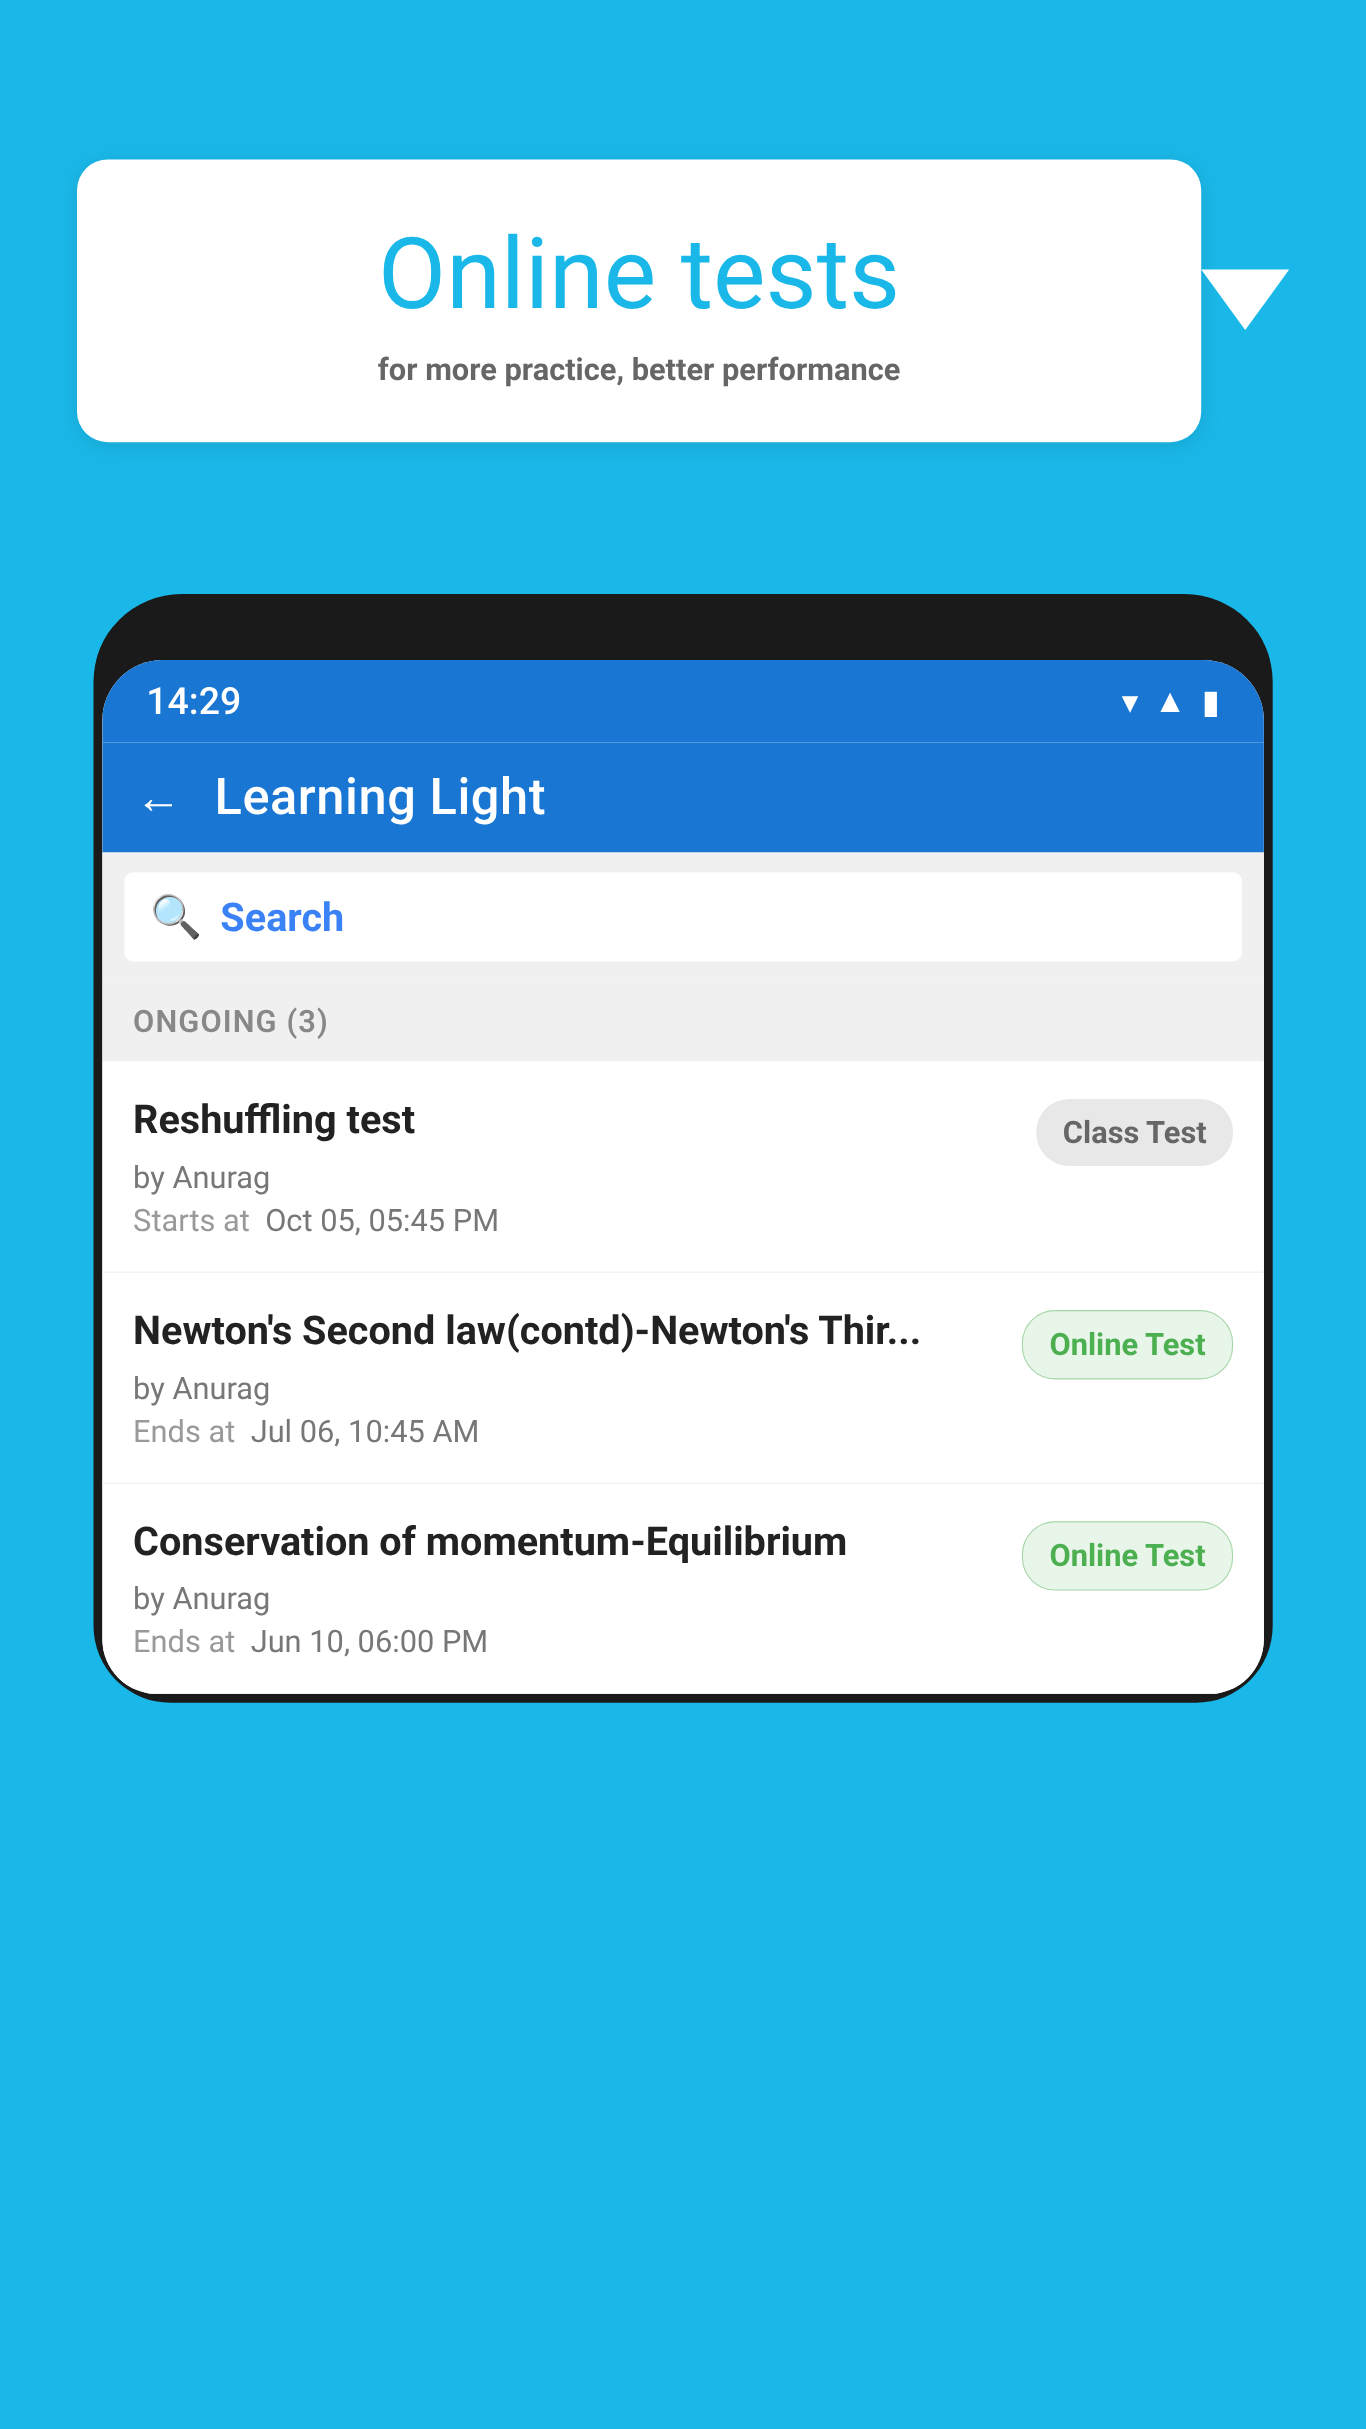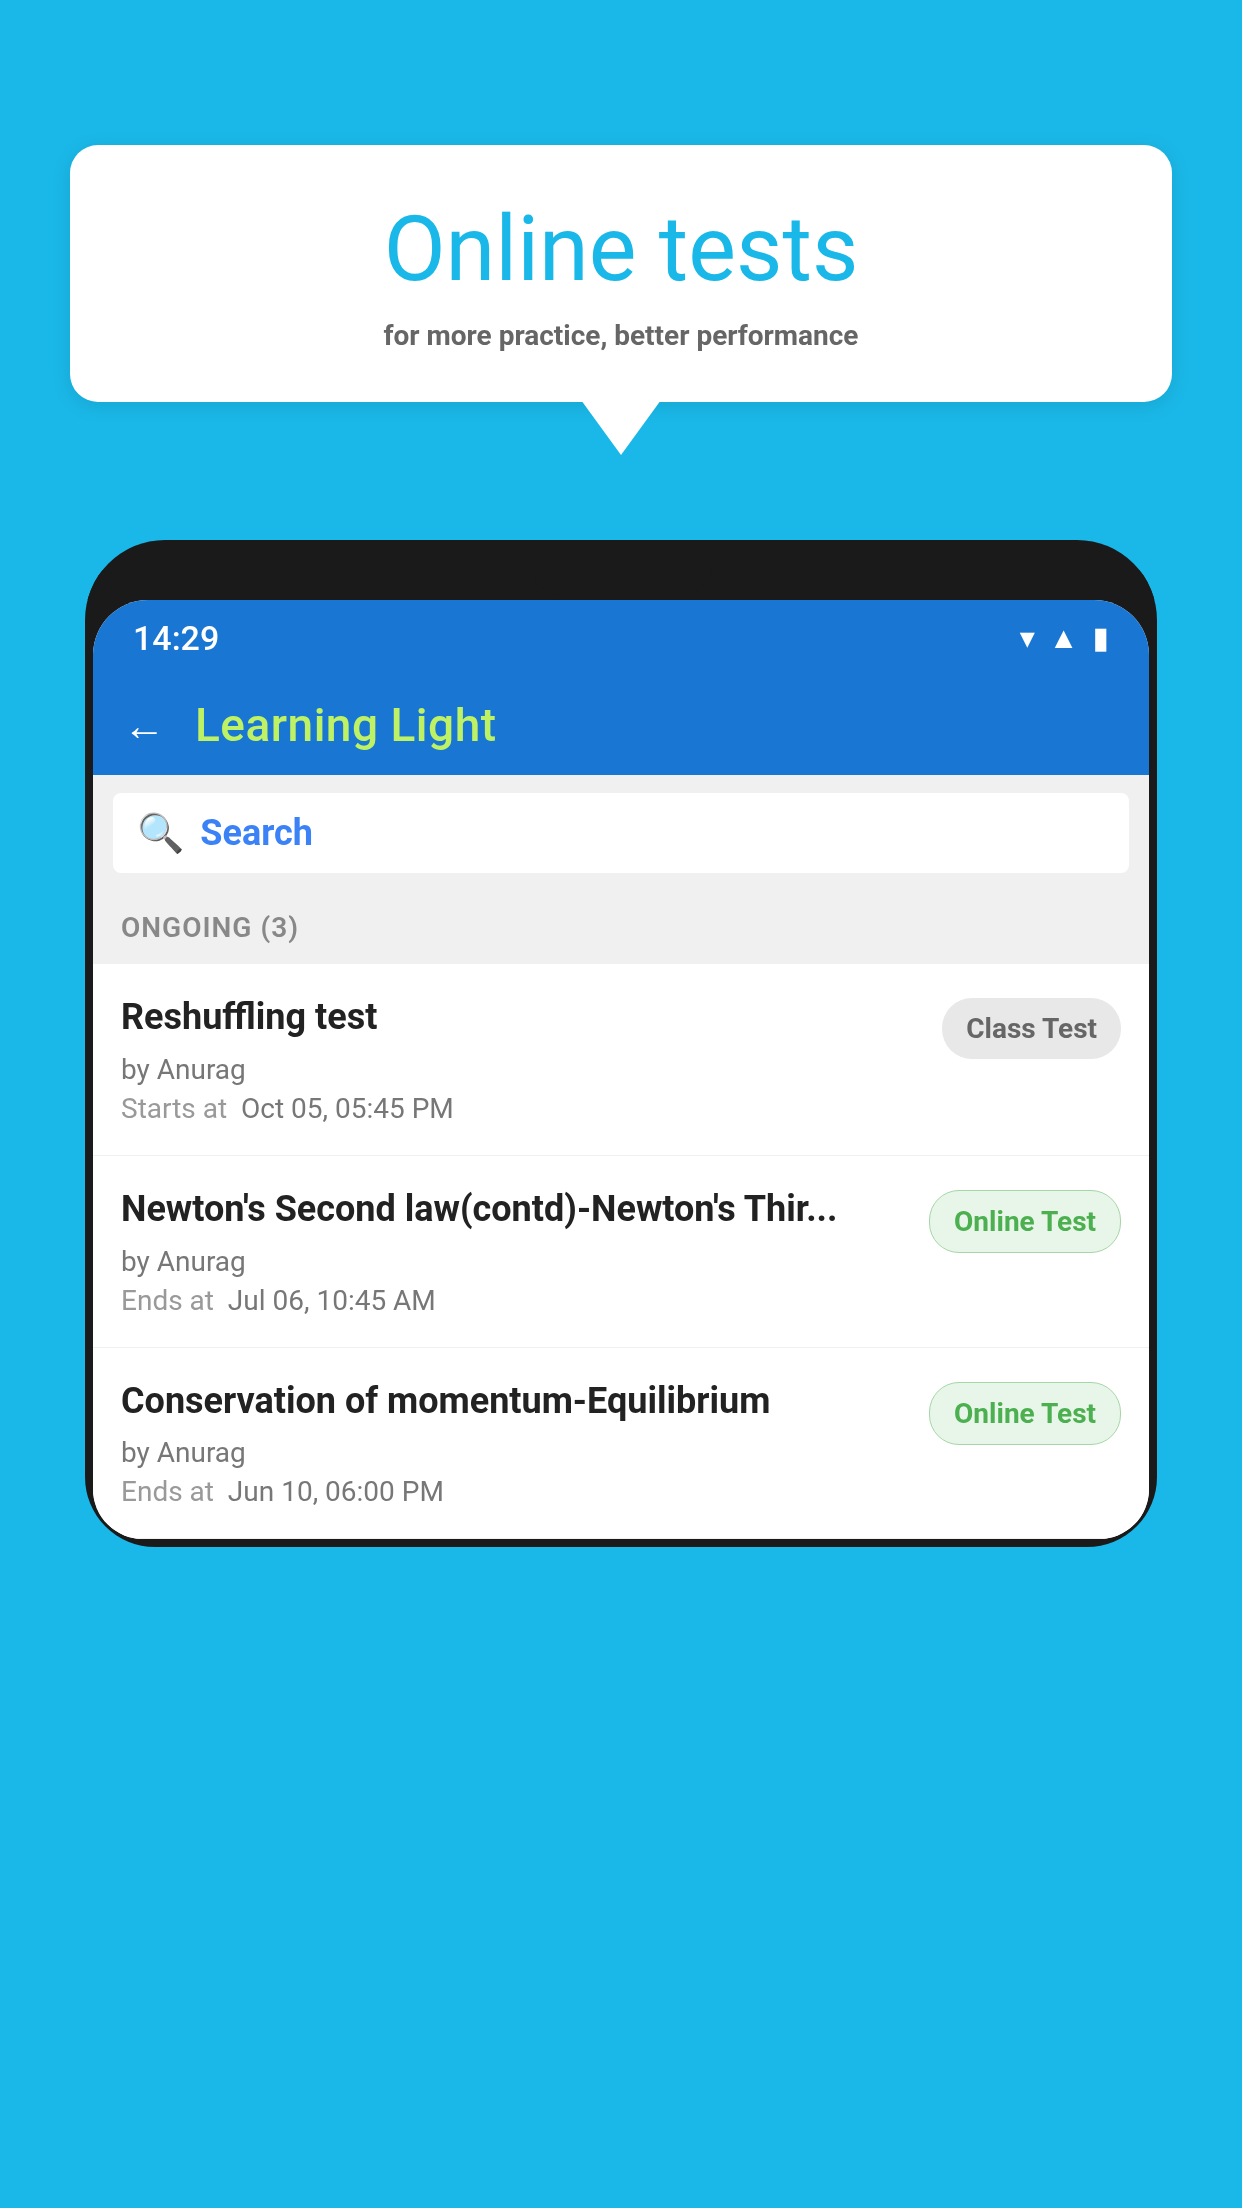--- a/index.html
+++ b/index.html
@@ -14,21 +14,21 @@
       position: relative;
     }
 
     
     .speech-bubble-wrapper {
       position: absolute;
       top: 145px;
       left: 70px;
       right: 70px;
       display: flex;
-      flex-direction: column;
+      flex-direction: row;
       align-items: center;
     }
 
     .speech-bubble {
       background: white;
       border-radius: 28px;
       padding: 55px 60px 50px;
       text-align: center;
       width: 100%;
       box-shadow: 0 4px 20px rgba(0,0,0,0.1);
@@ -127,21 +127,21 @@
       gap: 30px;
     }
 
     .back-arrow {
       color: white;
       font-size: 42px;
       cursor: pointer;
     }
 
     .app-title {
-      color: #bef264;
+      color: #ffffff;
       font-size: 46px;
       font-weight: 500;
       letter-spacing: 0.5px;
     }
 
     
     .tabs-container {
       background: white;
       display: flex;
       border-bottom: 2px solid #e0e0e0;

